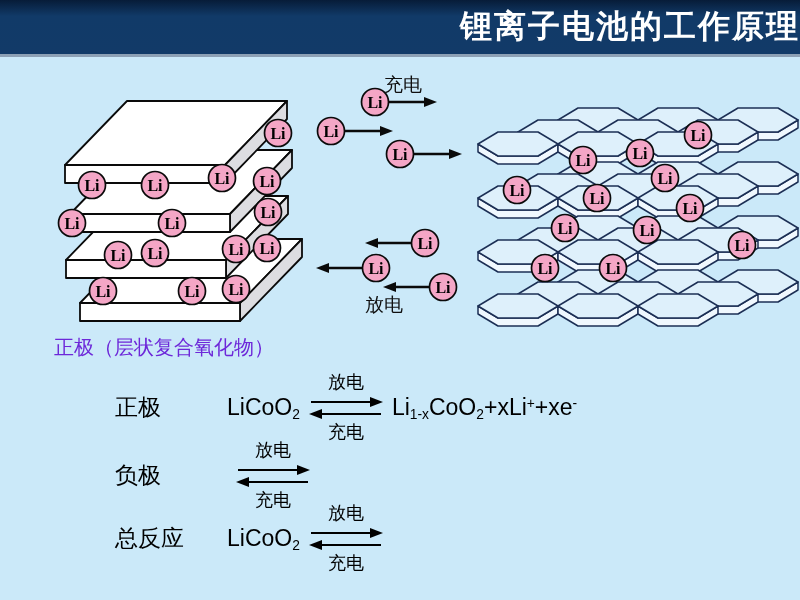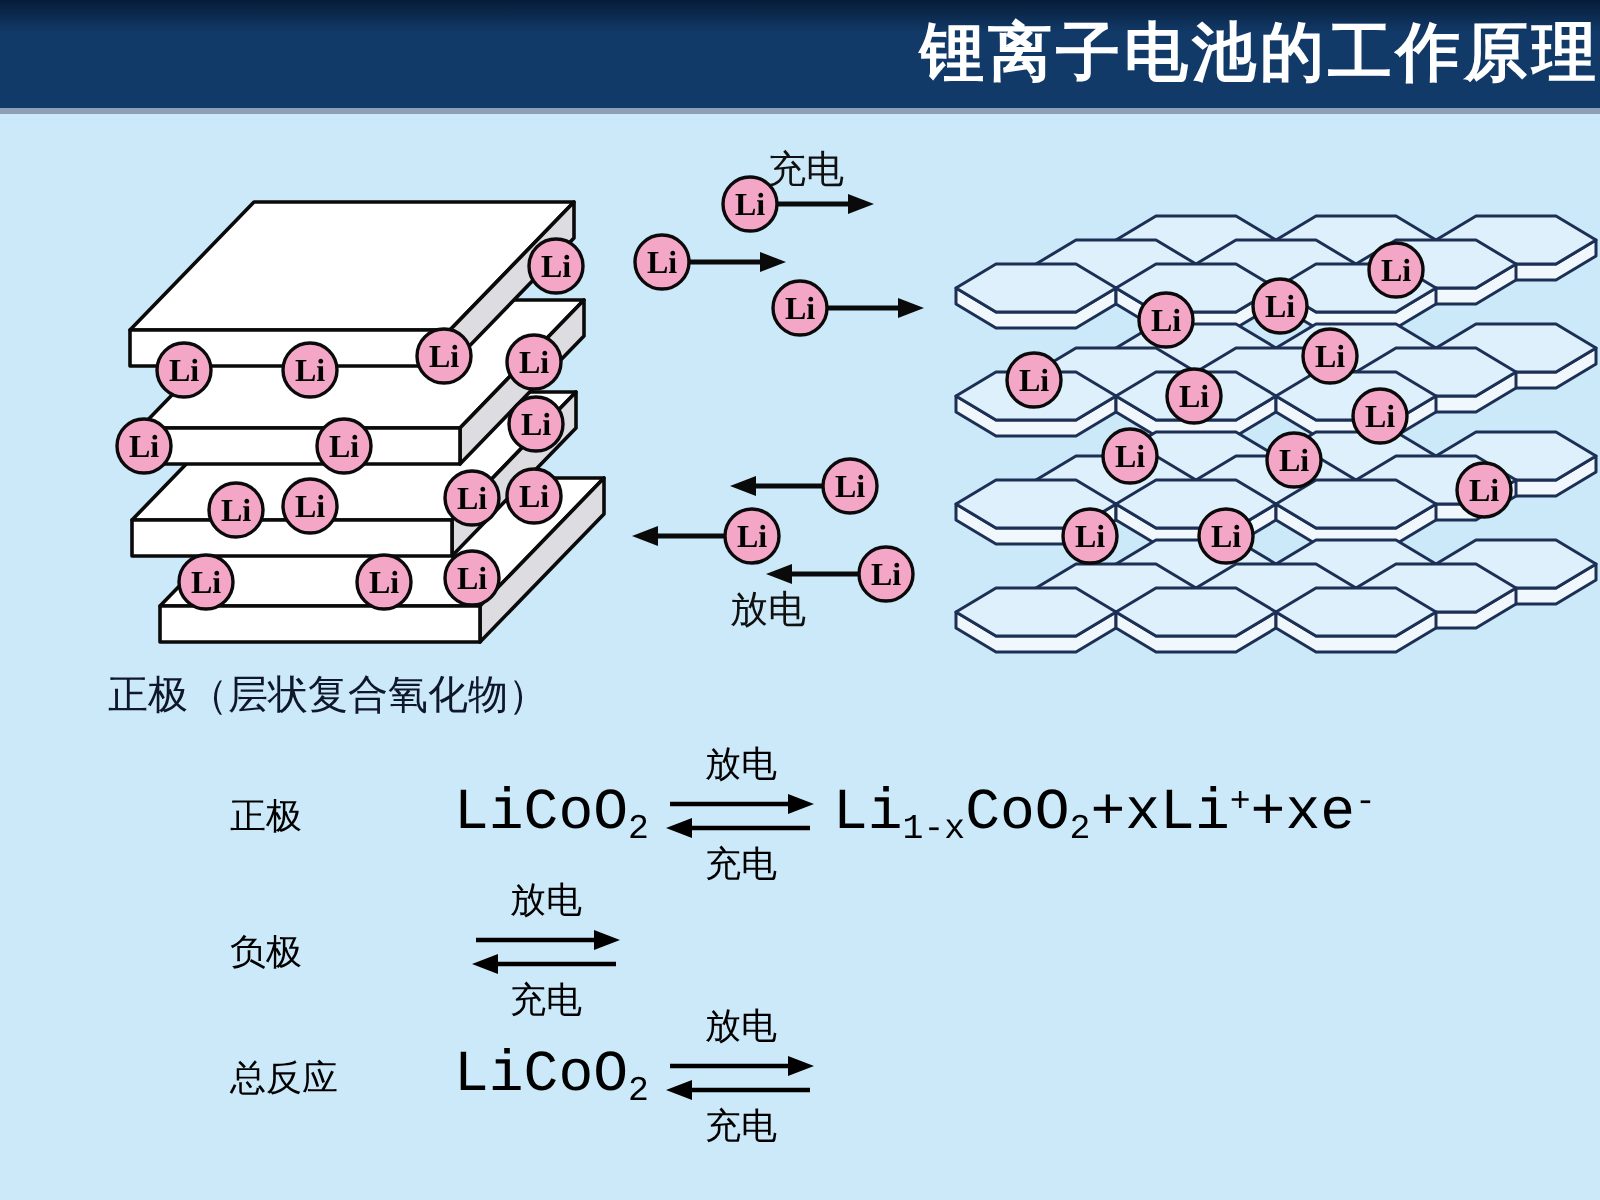--- a/index.html
+++ b/index.html
@@ -19,36 +19,36 @@
     font-family:"Liberation Sans",sans-serif;
   }
   #scene{position:absolute;left:0;top:0;width:800px;height:600px;}
   .lbl{
     position:absolute;font-size:19px;color:#101010;transform:translateX(-50%);
     font-family:"Liberation Serif","DejaVu Serif",serif;white-space:nowrap;
   }
   .lbl-charge{left:403px;top:72px;}
   .lbl-discharge{left:384px;top:292px;}
   .caption{
-    position:absolute;font-size:20px;color:#0f172a;white-space:nowrap;
+    position:absolute;font-size:20px;color:#6d28d9;white-space:nowrap;
     font-family:"Liberation Serif","DejaVu Serif",serif;
   }
   .caption-cathode{left:54px;top:334px;}
   .caption-anode{left:562px;top:329px;}
   .eq-row{position:absolute;left:115px;display:flex;align-items:center;color:#000;}
   .eq-row-1{top:373px;}
   .eq-row-2{top:441px;}
   .eq-row-3{top:504px;}
   .eq-label{
-    width:112px;font-size:18px;flex:0 0 auto;
+    width:112px;font-size:23px;flex:0 0 auto;
     font-family:"Liberation Serif","DejaVu Serif",serif;
   }
   .eq-formula{
-    font-family:Liberation Mono, monospace;
-    font-size:29px;white-space:nowrap;
+    font-family:Liberation Sans, sans-serif;
+    font-size:23px;white-space:nowrap;
   }
   .eq-formula .sub{font-size:0.6em;vertical-align:-0.3em;}
   .eq-formula .sup{font-size:0.6em;vertical-align:0.5em;}
   .eq-arrows{
     display:flex;flex-direction:column;align-items:center;margin:0 9px;
     font-family:"Liberation Serif","DejaVu Serif",serif;
     font-size:18px;line-height:1.1;color:#000;
   }
   .eq-arrows svg{display:block;margin:2px 0;}
 </style>

